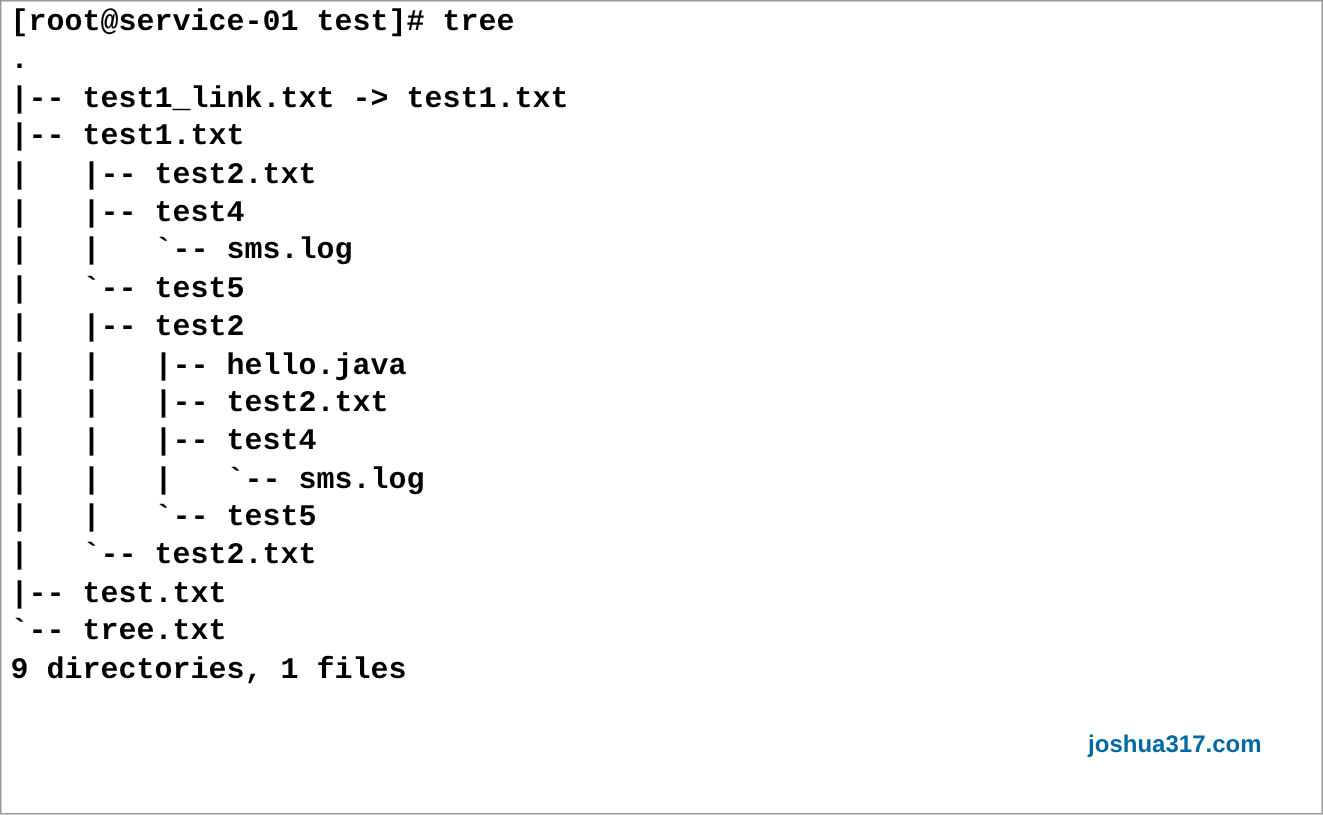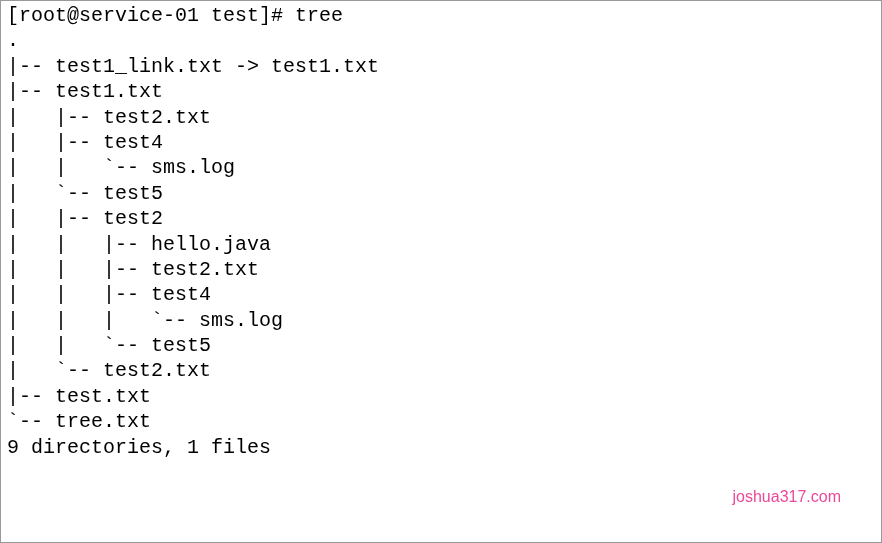--- a/index.html
+++ b/index.html
@@ -1,18 +1,19 @@
 <!DOCTYPE html>
 <html><head>
   <meta charset="utf-8">
   <style>
     * {
       margin: 0;
       padding: 0;
       box-sizing: border-box;
+      font-weight: bold;
     }
     body {
       width: 882px;
       height: 543px;
       background: #ffffff;
       font-family: "Consolas", "Courier New", monospace;
       font-size: 20px;
       line-height: 1.27;
       color: #000000;
       border: 1px solid #999;
@@ -20,21 +21,21 @@
       position: relative;
       overflow: hidden;
     }
     .terminal-line {
       white-space: pre;
     }
     .watermark {
       position: absolute;
       right: 40px;
       bottom: 35px;
-      color: #ec4899;
+      color: #0369a1;
       font-family: Arial, sans-serif;
       font-size: 16px;
     }
   </style>
 </head>
 <body>
 
 <div class="terminal-line">[root@service-01 test]# tree</div>
 <div id="tree-output">
     <div class="terminal-line">.</div>

